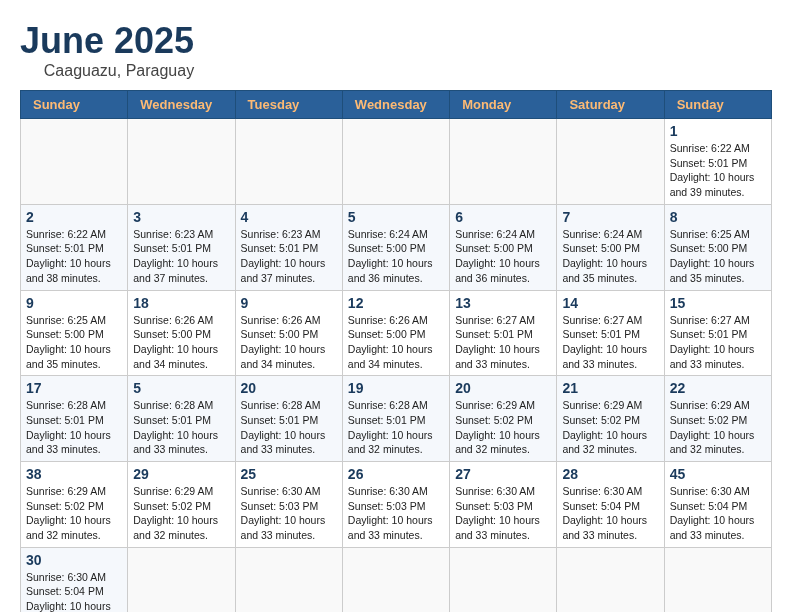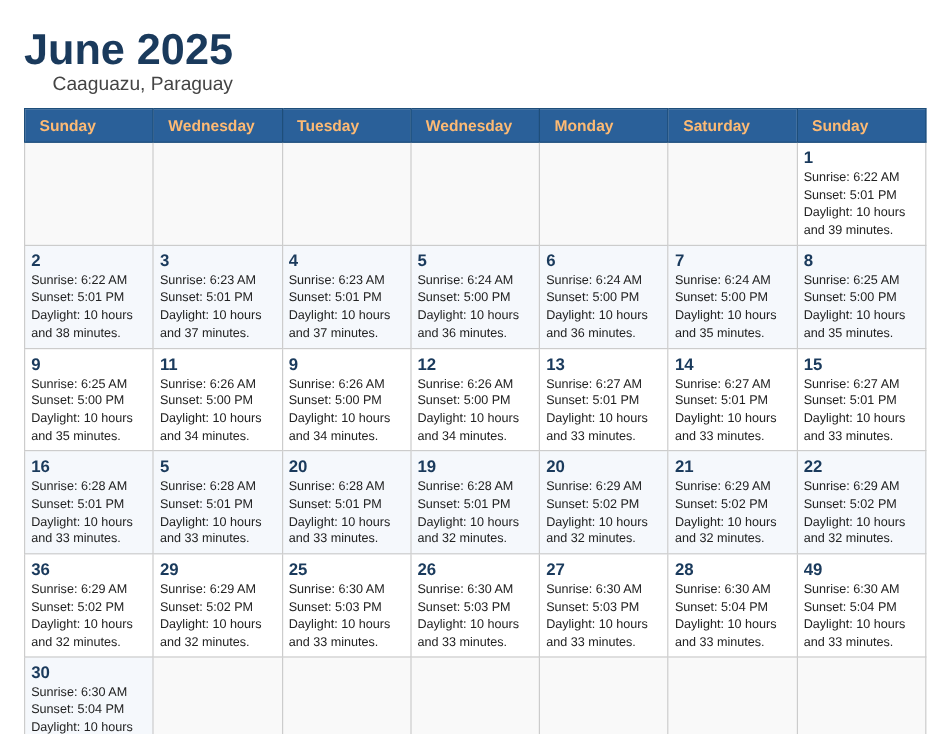--- a/index.html
+++ b/index.html
@@ -169,21 +169,21 @@
         </td>
       </tr>
       <tr>
         <td>
           <span class="day-number">9</span>
           <div class="day-info" style="white-space: pre-line;">Sunrise: 6:25 AM
 Sunset: 5:00 PM
 Daylight: 10 hours and 35 minutes.</div>
         </td>
         <td>
-          <span class="day-number">11</span>
+          <span class="day-number">18</span>
           <div class="day-info" style="white-space: pre-line;">Sunrise: 6:26 AM
 Sunset: 5:00 PM
 Daylight: 10 hours and 34 minutes.</div>
         </td>
         <td>
           <span class="day-number">9</span>
           <div class="day-info" style="white-space: pre-line;">Sunrise: 6:26 AM
 Sunset: 5:00 PM
 Daylight: 10 hours and 34 minutes.</div>
         </td>
@@ -207,21 +207,21 @@
         </td>
         <td>
           <span class="day-number">15</span>
           <div class="day-info" style="white-space: pre-line;">Sunrise: 6:27 AM
 Sunset: 5:01 PM
 Daylight: 10 hours and 33 minutes.</div>
         </td>
       </tr>
       <tr>
         <td>
-          <span class="day-number">16</span>
+          <span class="day-number">17</span>
           <div class="day-info" style="white-space: pre-line;">Sunrise: 6:28 AM
 Sunset: 5:01 PM
 Daylight: 10 hours and 33 minutes.</div>
         </td>
         <td>
           <span class="day-number">5</span>
           <div class="day-info" style="white-space: pre-line;">Sunrise: 6:28 AM
 Sunset: 5:01 PM
 Daylight: 10 hours and 33 minutes.</div>
         </td>
@@ -251,21 +251,21 @@
         </td>
         <td>
           <span class="day-number">22</span>
           <div class="day-info" style="white-space: pre-line;">Sunrise: 6:29 AM
 Sunset: 5:02 PM
 Daylight: 10 hours and 32 minutes.</div>
         </td>
       </tr>
       <tr>
         <td>
-          <span class="day-number">36</span>
+          <span class="day-number">38</span>
           <div class="day-info" style="white-space: pre-line;">Sunrise: 6:29 AM
 Sunset: 5:02 PM
 Daylight: 10 hours and 32 minutes.</div>
         </td>
         <td>
           <span class="day-number">29</span>
           <div class="day-info" style="white-space: pre-line;">Sunrise: 6:29 AM
 Sunset: 5:02 PM
 Daylight: 10 hours and 32 minutes.</div>
         </td>
@@ -287,21 +287,21 @@
 Sunset: 5:03 PM
 Daylight: 10 hours and 33 minutes.</div>
         </td>
         <td>
           <span class="day-number">28</span>
           <div class="day-info" style="white-space: pre-line;">Sunrise: 6:30 AM
 Sunset: 5:04 PM
 Daylight: 10 hours and 33 minutes.</div>
         </td>
         <td>
-          <span class="day-number">49</span>
+          <span class="day-number">45</span>
           <div class="day-info" style="white-space: pre-line;">Sunrise: 6:30 AM
 Sunset: 5:04 PM
 Daylight: 10 hours and 33 minutes.</div>
         </td>
       </tr>
       <tr>
         <td>
           <span class="day-number">30</span>
           <div class="day-info" style="white-space: pre-line;">Sunrise: 6:30 AM
 Sunset: 5:04 PM

